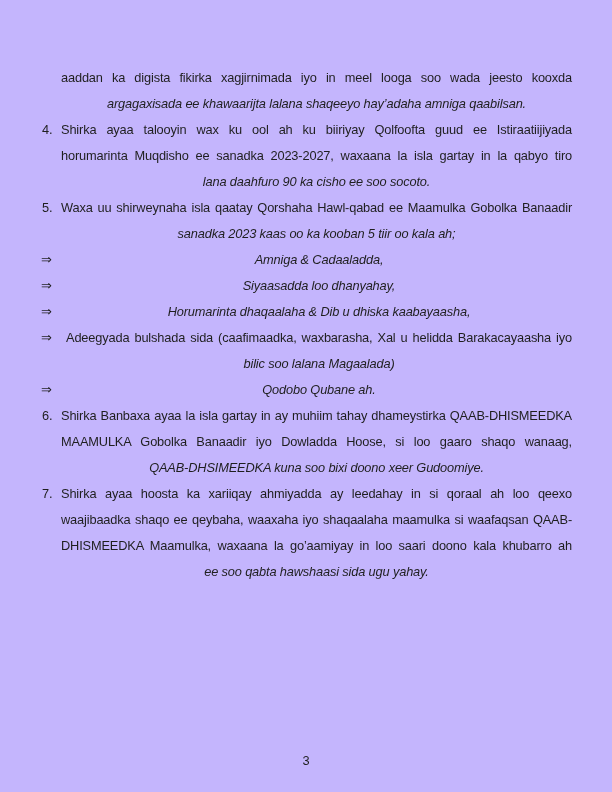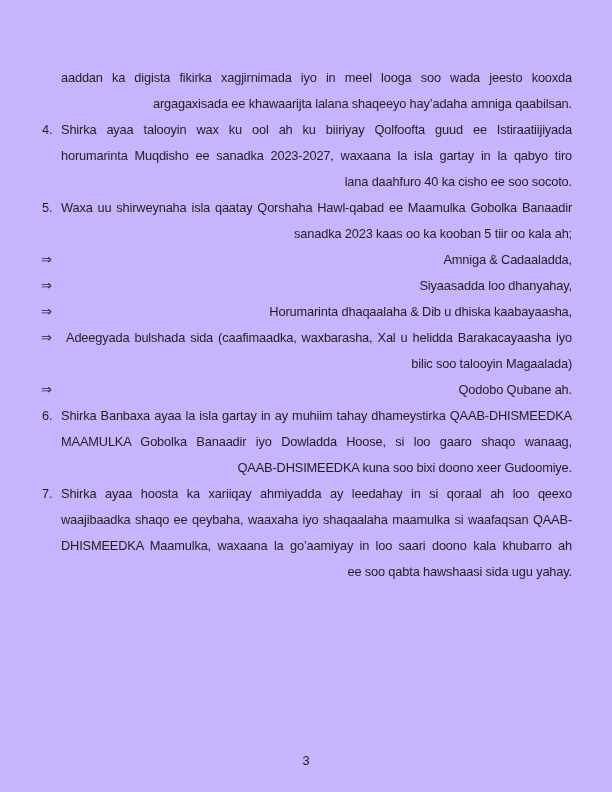--- a/index.html
+++ b/index.html
@@ -29,21 +29,21 @@
     line-height: 26px;
     white-space: nowrap;
   }
   
   .j {
     white-space: normal;
     text-align: justify;
     text-align-last: justify;
     -moz-text-align-last: justify;
   }
-  .l { text-align: right; }
+  .l { text-align: center; font-style: italic; }
 
   .numbered {
     position: relative;
   }
   .num {
     position: absolute;
     left: -19px;
     top: 0;
     height: 26px;
     line-height: 26px;
@@ -81,21 +81,21 @@
 
     <div>
       <div class="line j">aaddan ka digista fikirka xagjirnimada iyo in meel looga soo wada jeesto kooxda</div>
       <div class="line l">argagaxisada ee khawaarijta lalana shaqeeyo hay’adaha amniga qaabilsan.</div>
     </div>
 
     <div class="numbered">
       <span class="num">4.</span>
       <div class="line j">Shirka ayaa talooyin wax ku ool ah ku biiriyay Qolfoofta guud ee Istiraatiijiyada</div>
       <div class="line j">horumarinta Muqdisho ee sanadka 2023-2027, waxaana la isla gartay in la qabyo tiro</div>
-      <div class="line l">lana daahfuro 40 ka cisho ee soo socoto.</div>
+      <div class="line l">lana daahfuro 90 ka cisho ee soo socoto.</div>
     </div>
 
     <div class="numbered">
       <span class="num">5.</span>
       <div class="line j">Waxa uu shirweynaha isla qaatay Qorshaha Hawl-qabad ee Maamulka Gobolka Banaadir</div>
       <div class="line l">sanadka 2023 kaas oo ka kooban 5 tiir oo kala ah;</div>
     </div>
 
     <div class="bullet">
       <span class="marker">⇒</span>
@@ -105,21 +105,21 @@
       <span class="marker">⇒</span>
       <div class="line l">Siyaasadda loo dhanyahay,</div>
     </div>
     <div class="bullet">
       <span class="marker">⇒</span>
       <div class="line l">Horumarinta dhaqaalaha &amp; Dib u dhiska kaabayaasha,</div>
     </div>
     <div class="bullet">
       <span class="marker">⇒</span>
       <div class="line j">Adeegyada bulshada sida (caafimaadka, waxbarasha, Xal u helidda Barakacayaasha iyo</div>
-      <div class="line l">bilic soo talooyin Magaalada)</div>
+      <div class="line l">bilic soo lalana Magaalada)</div>
     </div>
     <div class="bullet">
       <span class="marker">⇒</span>
       <div class="line l">Qodobo Qubane ah.</div>
     </div>
 
 
     <div class="numbered">
       <span class="num">6.</span>
       <div class="line j">Shirka Banbaxa ayaa la isla gartay in ay muhiim tahay dhameystirka QAAB-DHISMEEDKA</div>

